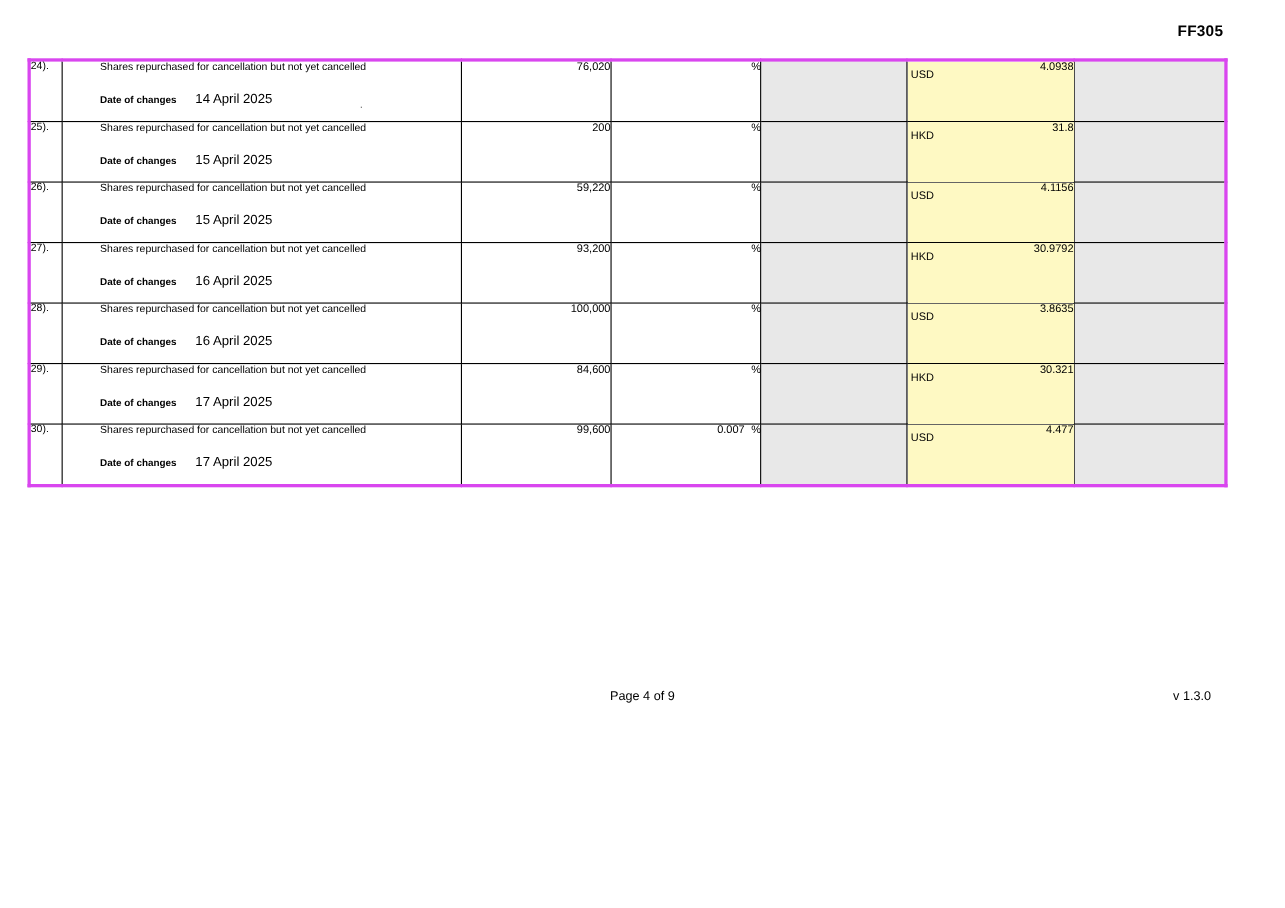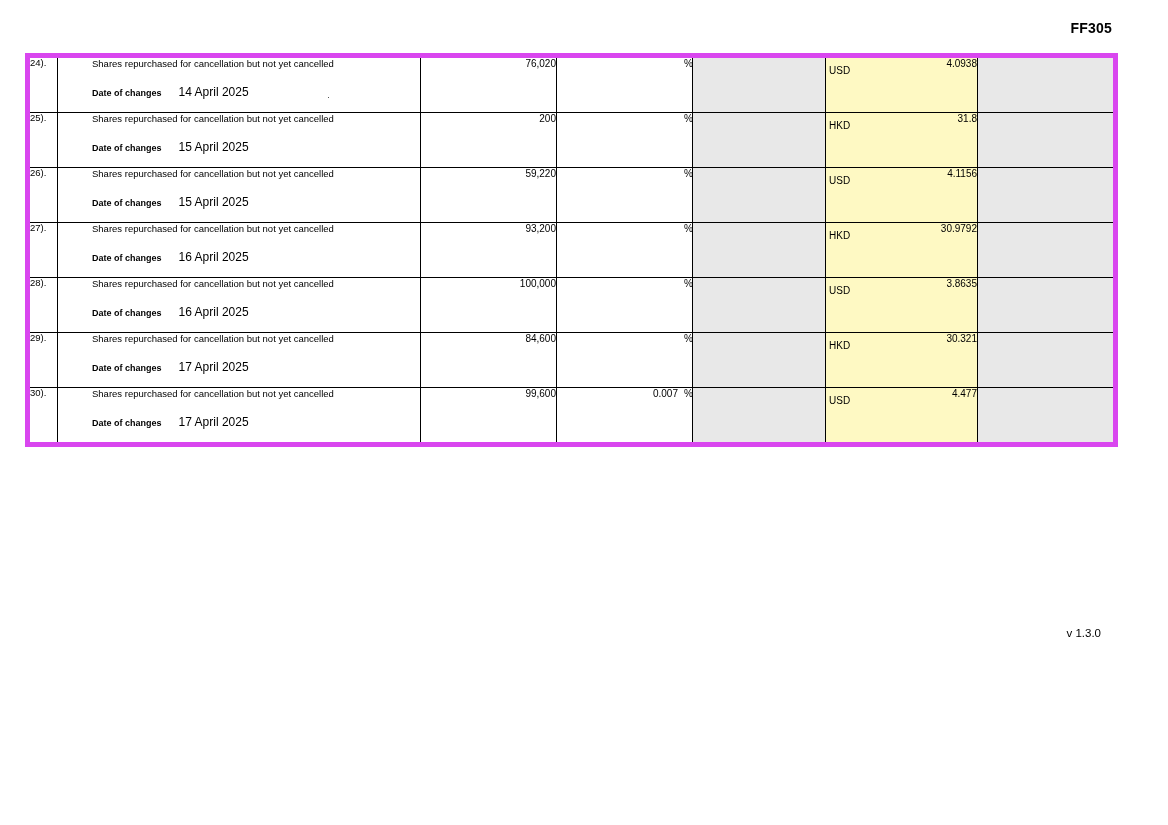--- a/index.html
+++ b/index.html
@@ -36,21 +36,21 @@
     position: absolute;
     top: 53px;
     left: 25px;
     width: 1088px;
   }
 
   table.main {
     border-collapse: collapse;
     table-layout: fixed;
     width: 1088px;
-    border: 5px solid #d946ef;
+    border: 3px solid #d946ef;
   }
 
   table.main td {
     border: 1px solid #000;
     vertical-align: top;
     padding: 0;
     height: 54px;
   }
 
   
@@ -279,15 +279,16 @@
               <span class="price-ccy">USD</span>
               <span class="price-amount">4.477</span>
             </td>
             <td class="cell-gray"></td>
           </tr>
         </tbody>
     </table>
     <div class="stray-dot"></div>
   </div>
 
+  <div class="footer-page">Page 4 of 9</div>
   <div class="footer-version">v 1.3.0</div>
 
 </div>
 
 </body></html>

